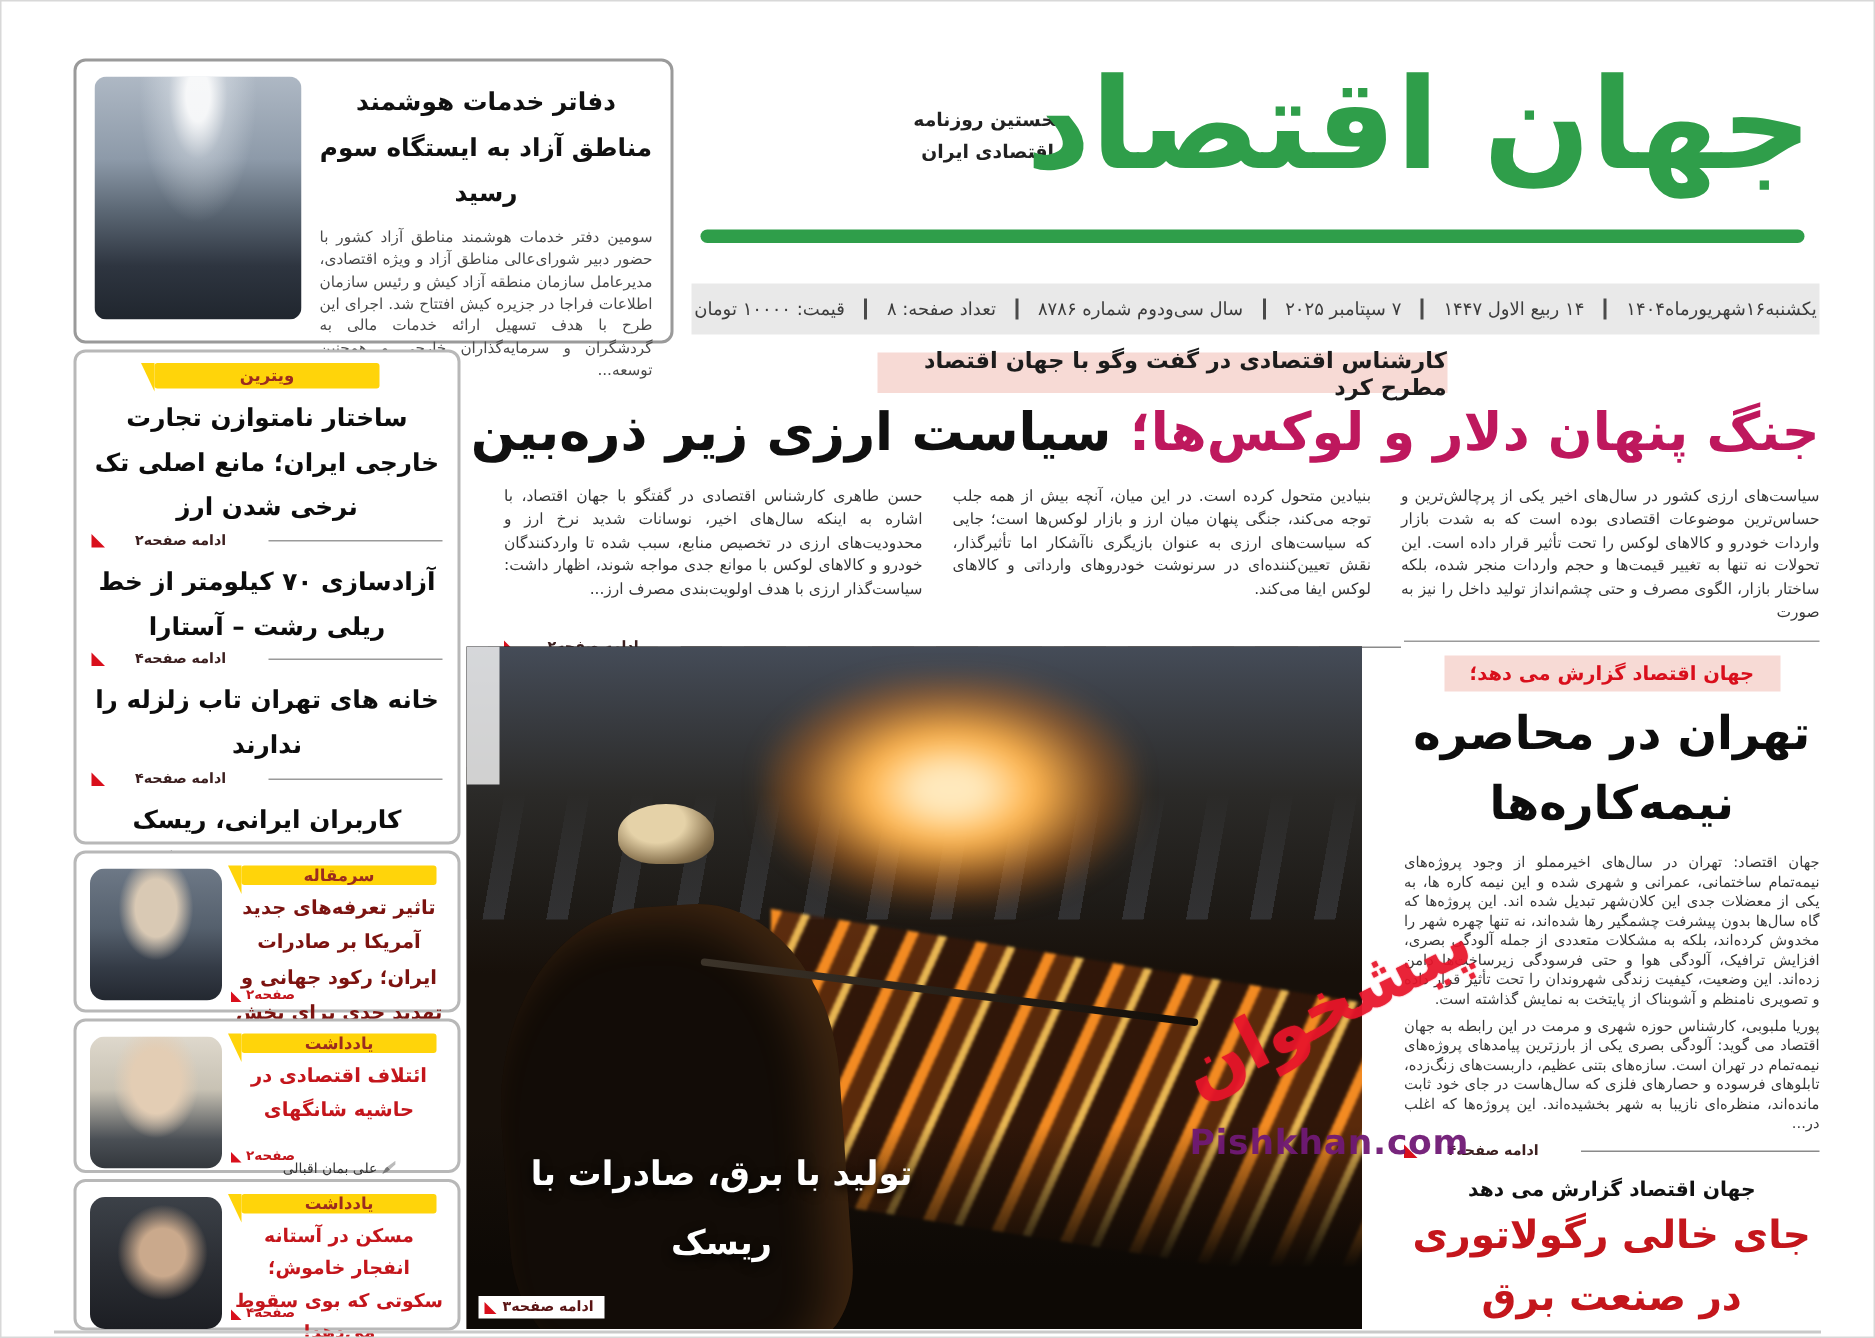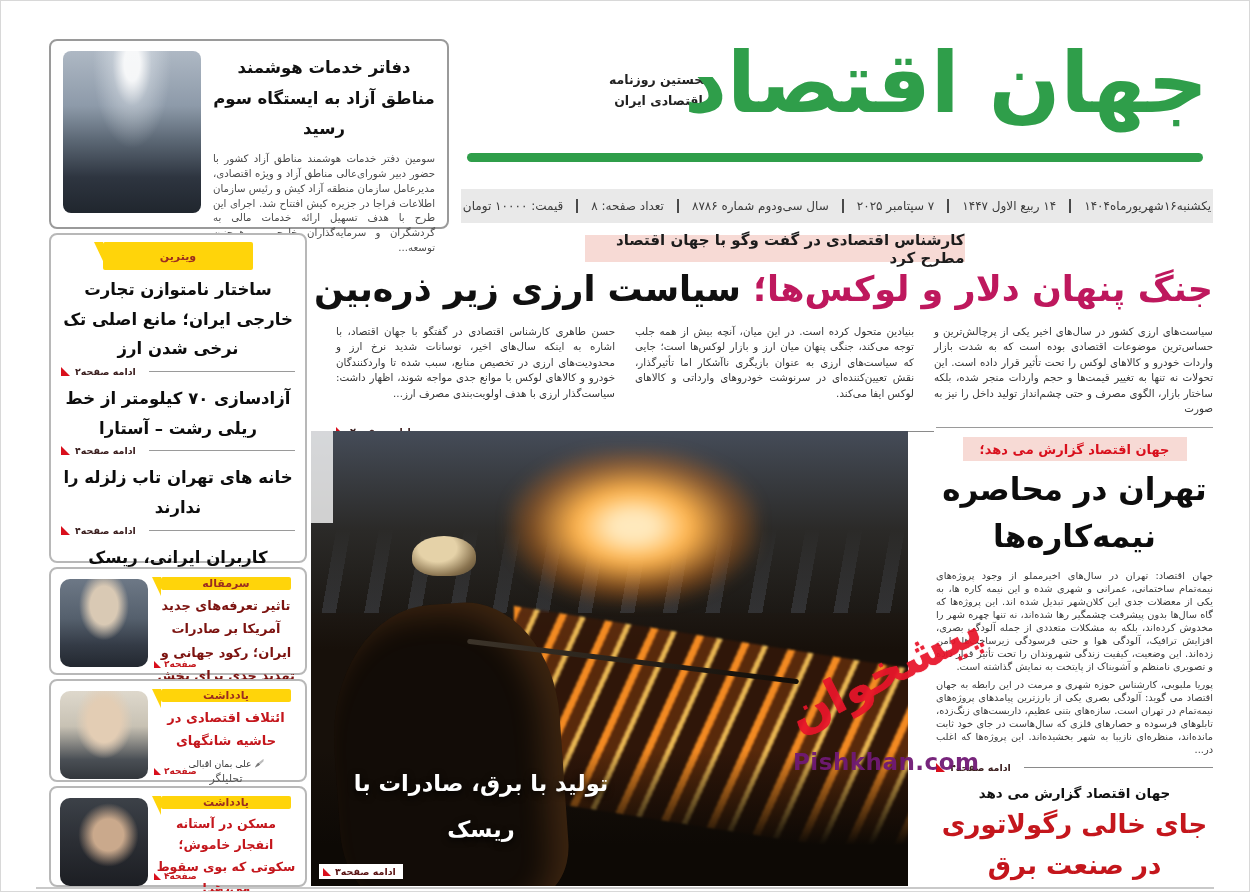--- a/index.html
+++ b/index.html
@@ -30,21 +30,21 @@
   
   .lead{position:absolute;left:335px;top:234px;width:877px;}
   .kicker{width:380px;margin:0 auto;height:27px;background:#f7dad5;display:flex;align-items:center;justify-content:center;
           font-size:15px;font-weight:bold;color:#1c1c1c;}
   .lead-headline{margin-top:7px;text-align:center;white-space:nowrap;font-weight:bold;font-size:35px;letter-spacing:-1px;}
   .hl-red{color:#be185d;}
   .hl-black{color:#101010;}
   .lead-cols{margin-top:15px;display:flex;gap:20px;}
   .lead-col{flex:1;font-size:10.3px;line-height:1.5;text-align:justify;color:#363636;}
   
-  .cont-row{display:flex;align-items:center;gap:5px;direction:ltr;}
+  .cont-row{display:flex;align-items:center;gap:20px;direction:ltr;}
   .cont-row .cont-line{flex:1;border-top:1px solid #8a8a8a;margin-left:8px;}
   .cont-label{font-size:9.5px;font-weight:bold;color:#3c2020;white-space:nowrap;}
   .flag{width:0;height:0;border-left:9px solid #d90f1c;border-top:9px solid transparent;flex:none;}
   .lead-cont{margin:9px auto 0 0;width:598px;}
   
   .rcol{position:absolute;left:935px;top:426px;width:277px;}
   .rcol-toprule{border-top:1px solid #9a9a9a;}
   .rkicker{margin:9px auto 0;width:224px;height:24px;background:#f7dad5;display:flex;align-items:center;justify-content:center;
            font-size:13px;font-weight:bold;color:#d90f1c;}
   .rheadline{margin-top:5px;font-size:31px;font-weight:bold;color:#0d0d0d;text-align:center;line-height:1.5;letter-spacing:-1px;}
@@ -75,40 +75,40 @@
   .ph-strip{position:absolute;left:0;top:0;width:22px;height:92px;background:rgba(255,255,255,.78);}
   .ph-caption{position:absolute;left:14px;bottom:34px;width:312px;text-align:center;color:#fff;font-weight:bold;
               font-size:22.5px;line-height:2.05;text-shadow:0 2px 7px rgba(0,0,0,.95);}
   .ph-cont{position:absolute;left:8px;bottom:7px;background:#fff;display:flex;align-items:center;gap:4px;direction:ltr;
            padding:2px 7px 2px 4px;}
   .ph-cont .cont-label{color:#5a1414;}
   .ph-cont .flag{border-left-width:8px;border-top-width:8px;}
   
   .sbox{position:absolute;left:48px;width:258px;border:2px solid #b8b8b8;border-radius:8px;background:#fff;
         box-sizing:border-box;}
-  .badge{margin:7px auto 0;width:150px;height:28px;background:#ffd40a;display:flex;align-items:center;justify-content:center;
+  .badge{margin:7px auto 0;width:150px;height:17px;background:#ffd40a;display:flex;align-items:center;justify-content:center;
          font-size:11px;font-weight:bold;color:#9b2c1f;border-radius:2px;position:relative;}
   .badge::before{content:"";position:absolute;left:-9px;top:0;border-top:19px solid #ffd40a;border-left:9px solid transparent;}
   .v-title{font-size:16.5px;font-weight:bold;color:#0d0d0d;text-align:center;line-height:1.8;padding:5px 8px 2px;}
   .sb-cont{padding:0 10px 2px;}
   .sb-cont .cont-line{border-top-color:#9a9a9a;}
   .pbox{display:flex;gap:8px;padding:8px 9px 6px;height:100%;box-sizing:border-box;}
   .pbox-photo{width:88px;height:88px;border-radius:10px;flex:none;margin-top:2px;}
   .photo-man-suit{background:radial-gradient(ellipse at 50% 30%,#d9c9b4 0 22%,transparent 40%),
                   linear-gradient(180deg,#6d7886 0%,#55606d 45%,#343b46 75%,#232830 100%);}
   .photo-man-glasses{background:radial-gradient(ellipse at 50% 34%,#e3cdb4 0 26%,transparent 46%),
                      linear-gradient(180deg,#ded8cc 0%,#c8c2b4 40%,#4a4f55 78%,#33373c 100%);}
   .photo-woman{background:radial-gradient(ellipse at 55% 42%,#caa98c 0 22%,transparent 44%),
                linear-gradient(180deg,#3c4148 0%,#2b2e34 50%,#1c1e23 100%);}
   .pbox-text{flex:1;display:flex;flex-direction:column;position:relative;}
   .pbox-text .badge{margin-top:0;width:130px;}
   .p-headline{font-size:13px;font-weight:bold;text-align:center;line-height:1.8;margin-top:4px;}
   .p-headline.maroon{color:#7c1310;}
   .p-headline.red{color:#c4161c;}
-  .p-byline{font-size:9.3px;color:#333;text-align:center;margin-top:3px;line-height:1.7;}
+  .p-byline{font-size:9.3px;color:#333;text-align:center;margin-top:19px;line-height:1.7;}
   .p-role{font-size:11px;color:#555;text-align:center;}
   .p-page{position:absolute;left:-2px;bottom:-2px;display:flex;align-items:center;gap:3px;direction:ltr;}
   .p-page .flag{border-left-width:7px;border-top-width:7px;}
   .p-page .cont-label{color:#c4161c;font-size:9px;}
   .pen-icon{display:inline-block;width:9px;height:9px;margin-left:3px;vertical-align:-1px;
             background:linear-gradient(45deg,#777 45%,#bbb 45%);
             clip-path:polygon(0 100%,28% 55%,100% 0,100% 28%,45% 78%,0 100%);}
   
   .wm{position:absolute;left:792px;top:646px;width:200px;height:136px;z-index:40;pointer-events:none;}
   .wm-fa{position:absolute;right:4px;top:-4px;color:#e8142a;font-size:48px;font-weight:bold;

